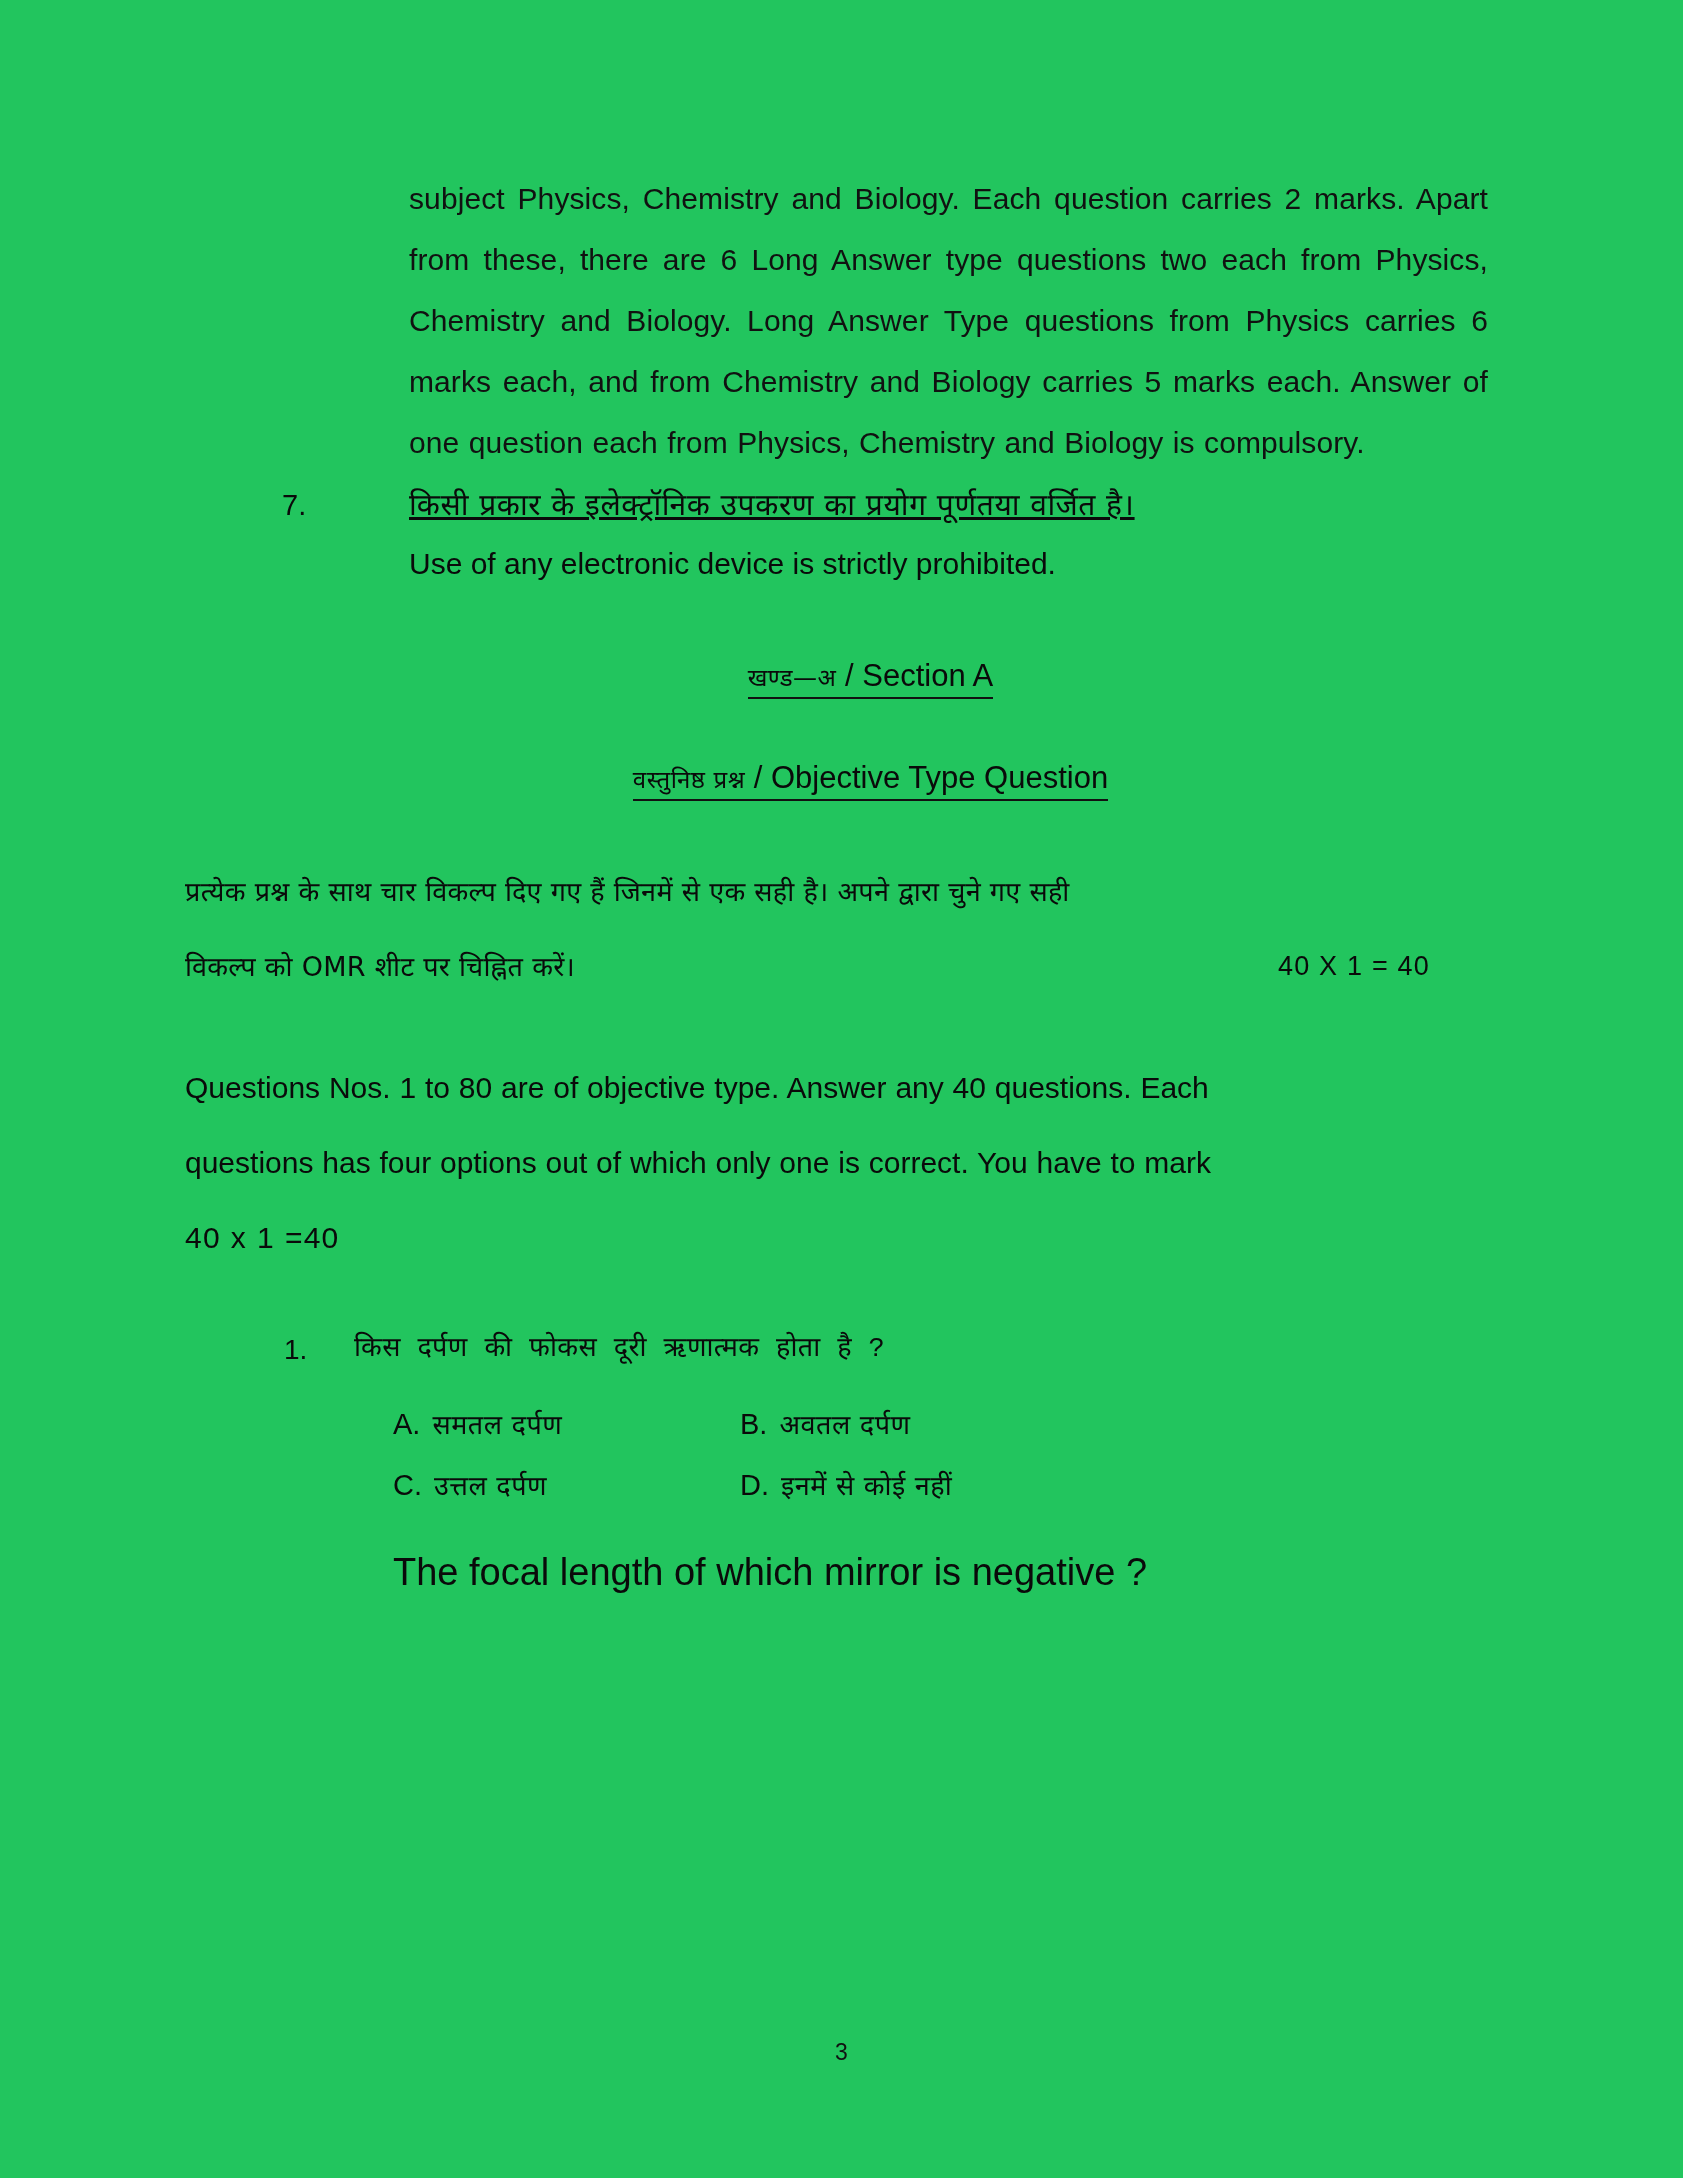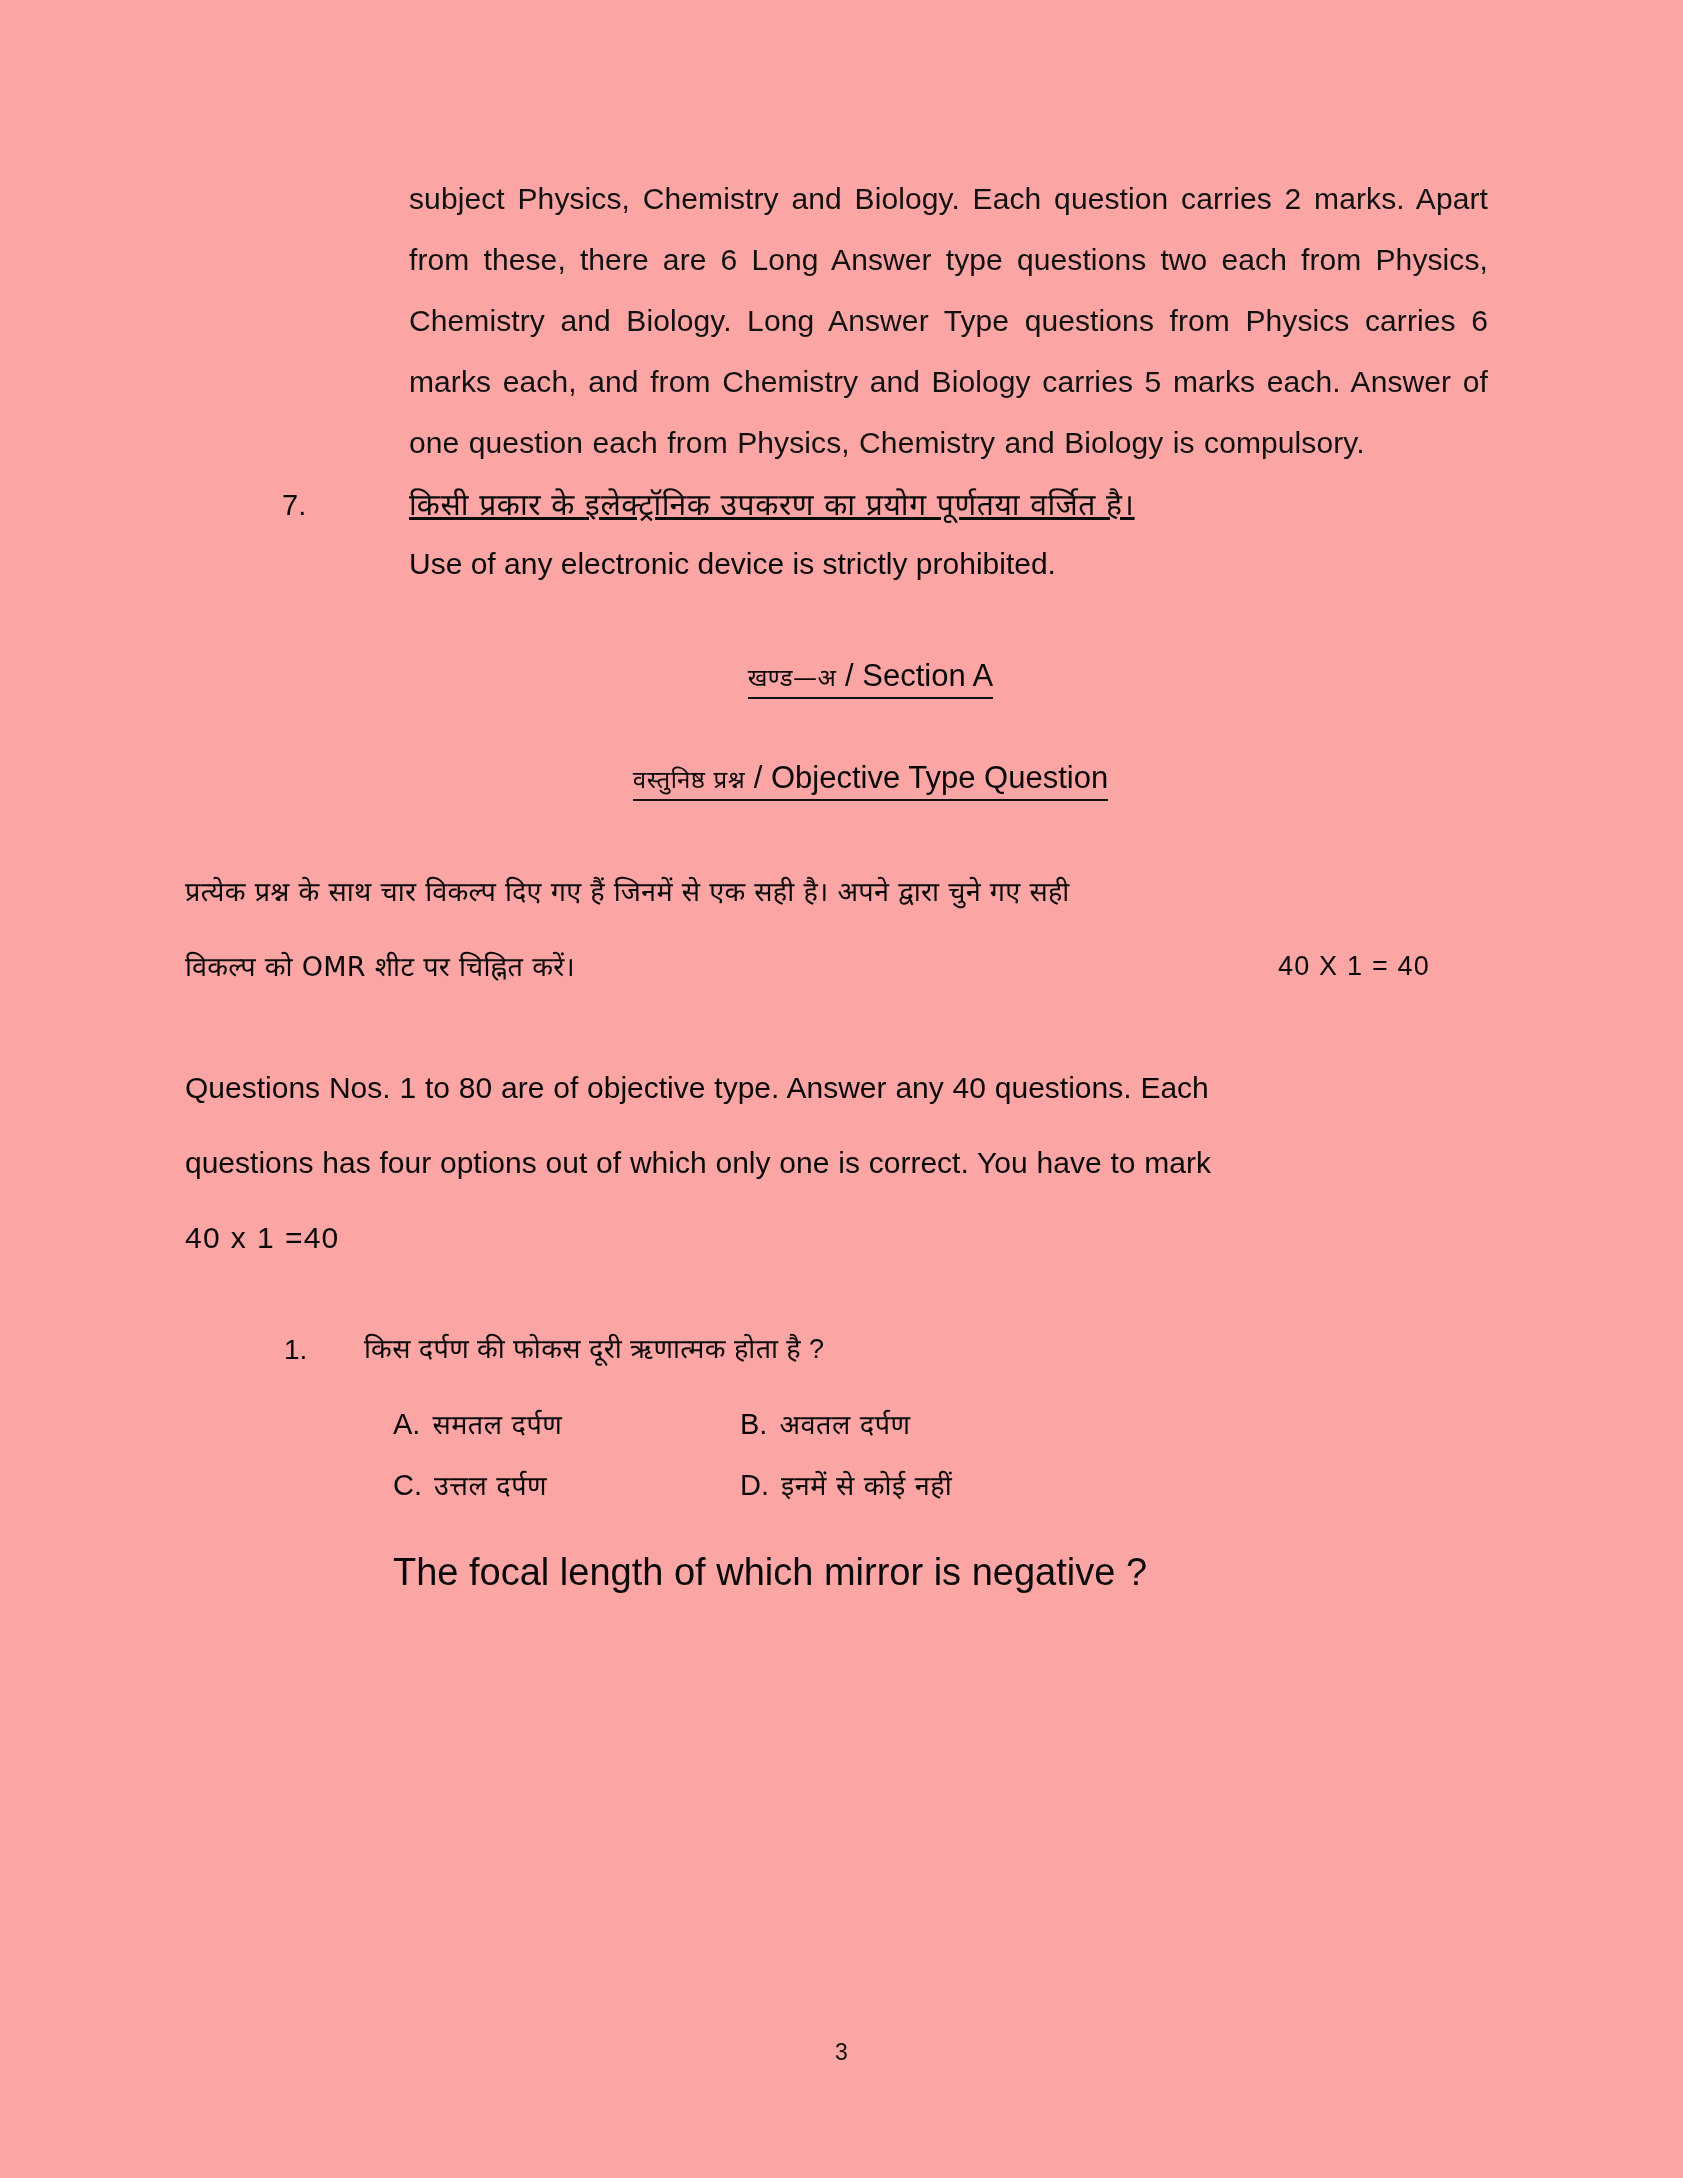--- a/index.html
+++ b/index.html
@@ -12,21 +12,21 @@
     width: 1683px;
     height: 2178px;
     font-family: "Liberation Sans", "DejaVu Sans", sans-serif;
     color: #0a0a0a;
     position: relative;
     overflow: hidden;
   }
   .page {
     position: absolute;
     inset: 0;
-    background: #fca5a5;
+    background: #22c55e;
     padding: 0;
   }
   
   .content {
     position: absolute;
     left: 246px;
     top: 168px;
     width: 1249px;
   }
 
@@ -142,25 +142,25 @@
   .q-num {
     width: 87px;
     flex: 0 0 87px;
     padding-left: 38px;
     box-sizing: border-box;
     font-family: "Liberation Sans", sans-serif;
     font-size: 28px;
     line-height: 61px;
   }
   .q-text {
-    font-family: Liberation Sans, sans-serif;
+    font-family: Liberation Mono, monospace;
     font-size: 27px;
     line-height: 61px;
     letter-spacing: 0.4px;
-    margin-left: 31px;
+    margin-left: 21px;
   }
   .options {
     margin-left: 147px;
     margin-top: 14px;
   }
   .opt-row {
     display: flex;
     line-height: 61px;
   }
   .opt {

